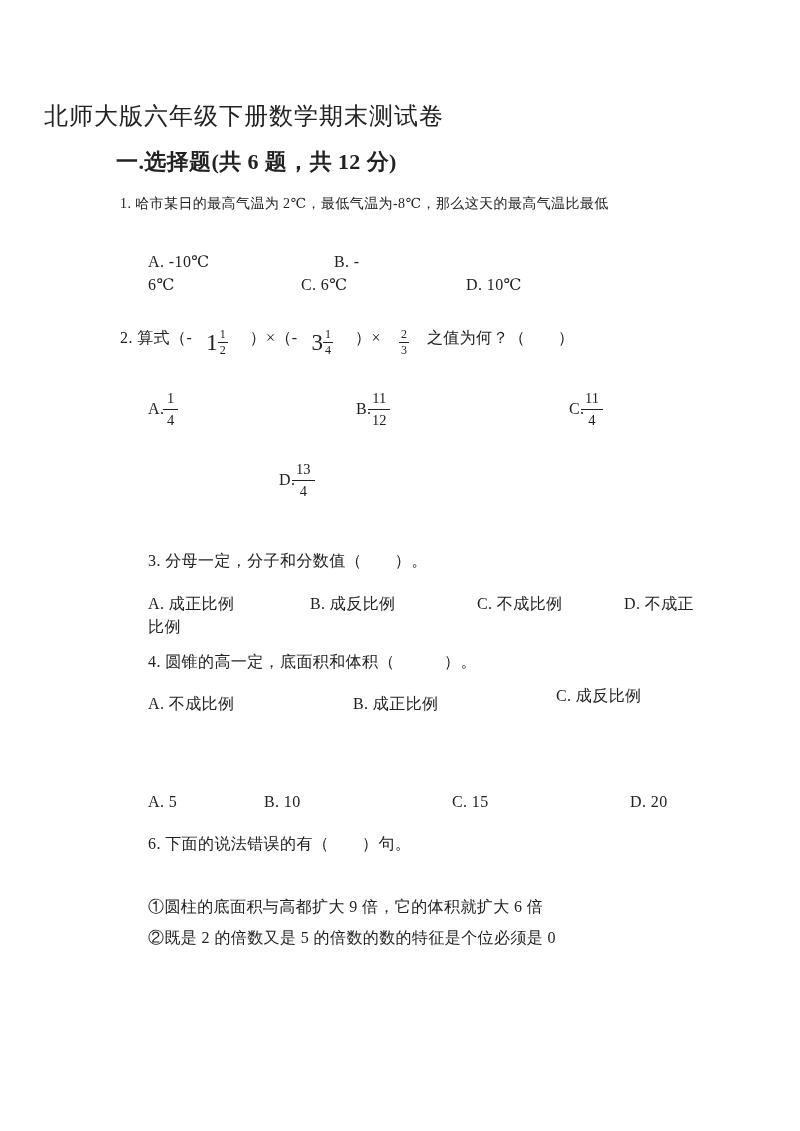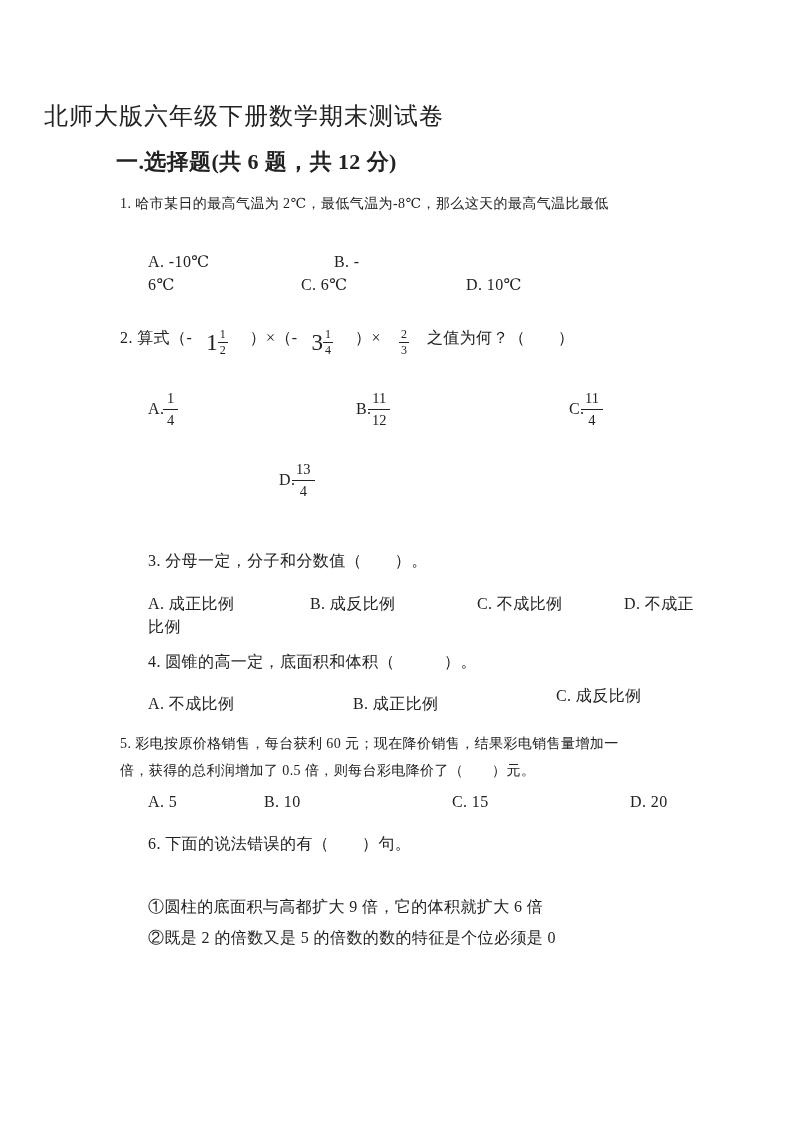--- a/index.html
+++ b/index.html
@@ -125,24 +125,20 @@
   <span class="abs t" style="left:282px; top:594px">B. 成反比例</span>
   <span class="abs t" style="left:449px; top:594px">C. 不成比例</span>
   <span class="abs t" style="left:596px; top:594px">D. 不成正</span>
   <span class="abs t" style="left:120px; top:617px">比例</span>
 
   <span class="abs t" style="left:120px; top:652px">4. 圆锥的高一定，底面积和体积（　　　）。</span>
   <span class="abs t" style="left:120px; top:694px">A. 不成比例</span>
   <span class="abs t" style="left:325px; top:694px">B. 成正比例</span>
   <span class="abs t" style="left:528px; top:686px">C. 成反比例</span>
 
-  <div class="abs stem" style="top:730px">
-    <span class="line">5. 彩电按原价格销售，每台获利 60 元；现在降价销售，结果彩电销售量增加一</span>
-    <span class="line">倍，获得的总利润增加了 0.5 倍，则每台彩电降价了（　　）元。</span>
-  </div>
 
   <span class="abs t" style="left:120px; top:792px">A. 5</span>
   <span class="abs t" style="left:236px; top:792px">B. 10</span>
   <span class="abs t" style="left:424px; top:792px">C. 15</span>
   <span class="abs t" style="left:602px; top:792px">D. 20</span>
 
   <span class="abs t" style="left:120px; top:834px">6. 下面的说法错误的有（　　）句。</span>
   <span class="abs t" style="left:120px; top:897px">①圆柱的底面积与高都扩大 9 倍，它的体积就扩大 6 倍</span>
   <span class="abs t" style="left:120px; top:928px">②既是 2 的倍数又是 5 的倍数的数的特征是个位必须是 0</span>
 

